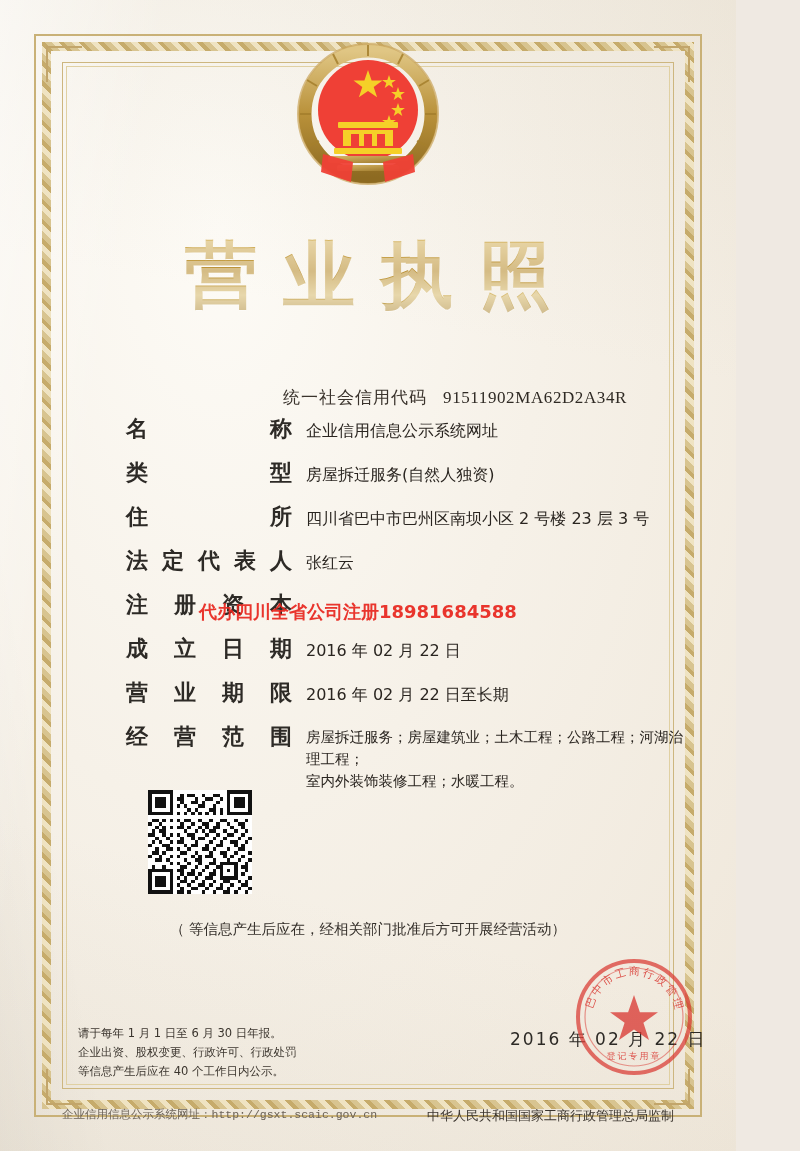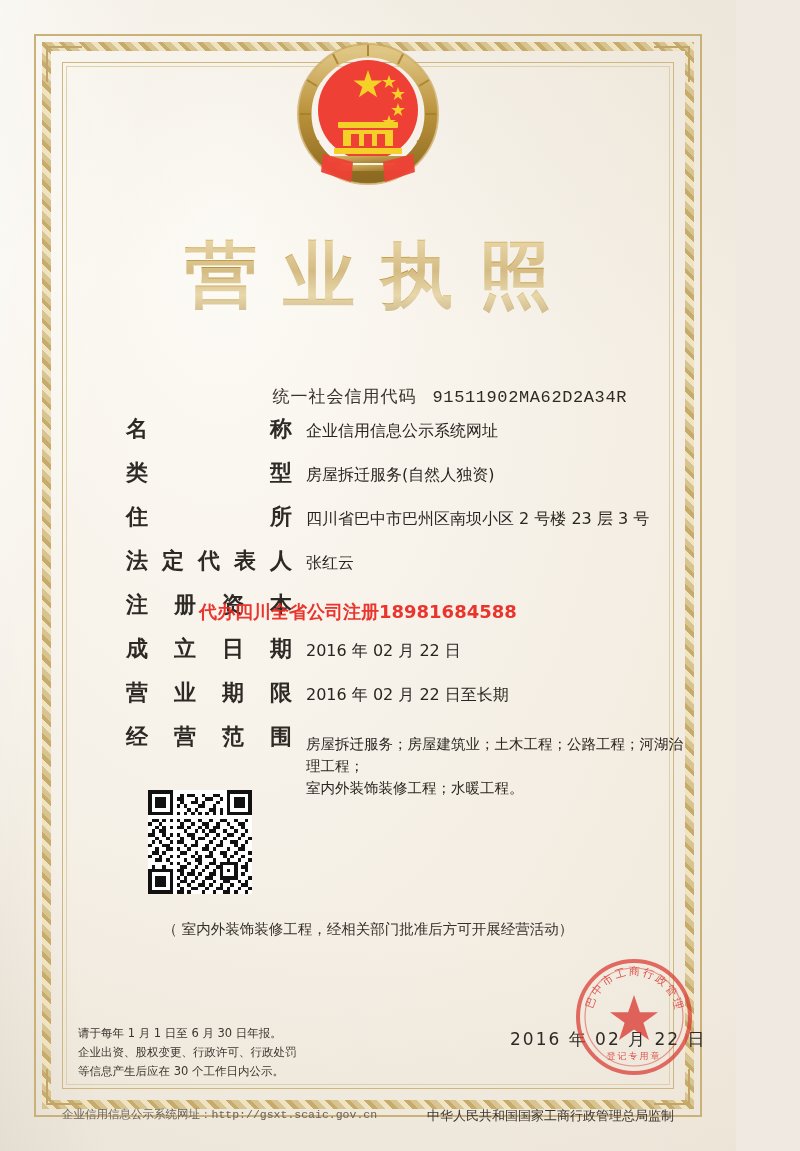--- a/index.html
+++ b/index.html
@@ -110,21 +110,21 @@
     align-items: baseline;
     gap: 16px;
     color: #3a332c;
   }
   .credit-label {
     font-family: "DejaVu Sans", "Liberation Sans", sans-serif;
     font-size: 17px;
     letter-spacing: 1px;
   }
   .credit-value {
-    font-family: Liberation Mono, monospace;
+    font-family: Liberation Serif, serif;
     font-size: 17px;
     letter-spacing: 0.6px;
     color: #2f2a24;
     margin-top: 20px;
   }
 
   
   .fields {
     position: absolute;
     top: 414px;
@@ -415,21 +415,21 @@
       <div class="field-value">2016 年 02 月 22 日至长期</div>
     </div>
 
     <div class="field-row">
       <div class="field-label">
         <span>经</span>
         <span>营</span>
         <span>范</span>
         <span>围</span>
       </div>
-      <div class="field-value multi" style="white-space: pre-line; margin-top: 7px;">房屋拆迁服务；房屋建筑业；土木工程；公路工程；河湖治理工程；
+      <div class="field-value multi" style="white-space: pre-line;">房屋拆迁服务；房屋建筑业；土木工程；公路工程；河湖治理工程；
 室内外装饰装修工程；水暖工程。</div>
     </div>
 
   </div>
 
   <div class="ad-overlay">代办四川全省公司注册18981684588</div>
 
   <div class="qr">
     <svg viewBox="0 0 29 29" width="104" height="104" shape-rendering="crispEdges" aria-hidden="true">
       <rect width="29" height="29" fill="#ffffff"></rect>
@@ -668,41 +668,41 @@
           <rect x="11" y="28" width="1" height="1"></rect>
         <rect x="15" y="28" width="1" height="1"></rect>
           <rect x="18" y="28" width="1" height="1"></rect>
         <rect x="21" y="28" width="2" height="1"></rect>
           <rect x="24" y="28" width="1" height="1"></rect>
         <rect x="27" y="28" width="1" height="1"></rect>
       </g>
     </svg>
   </div>
 
-  <div class="note-line">（ 室内外装饰装修工程，经相关部门批准后方可开展经营活动）</div>
+  <div class="note-line">（ 等信息产生后应在，经相关部门批准后方可开展经营活动）</div>
 
   <div class="issue-date">2016  年  02  月  22  日</div>
 
   <div class="seal">
     <svg viewBox="0 0 124 124" width="124" height="124" aria-hidden="true">
       <circle cx="62" cy="62" r="56" fill="none" stroke="#d8322c" stroke-width="4" opacity="0.85"></circle>
       <circle cx="62" cy="62" r="49" fill="none" stroke="#d8322c" stroke-width="1.2" opacity="0.6"></circle>
       <polygon points="62,40 67.9,57.2 86,57.2 71.4,67.8 77,85 62,74.5 47,85 52.6,67.8 38,57.2 56.1,57.2" fill="#d8322c" opacity="0.9"></polygon>
       <path id="sealArc" d="M 20 62 A 42 42 0 0 1 104 62" fill="none"></path>
       <text font-family="'DejaVu Sans','Liberation Sans',sans-serif" font-size="11" fill="#d8322c" letter-spacing="2.2">
         <textPath href="#sealArc" startOffset="6%">巴中市工商行政管理局</textPath>
       </text>
       <text x="62" y="104" text-anchor="middle" font-family="'DejaVu Sans','Liberation Sans',sans-serif" font-size="9" fill="#d8322c" letter-spacing="2">登记专用章</text>
     </svg>
   </div>
 
   <div class="notice">
     <div>请于每年 1 月 1 日至 6 月 30 日年报。</div>
     <div>企业出资、股权变更、行政许可、行政处罚</div>
-    <div>等信息产生后应在 30 个工作日内公示。</div>
+    <div>等信息产生后应在 40 个工作日内公示。</div>
   </div>
 
   <div class="footer-left">
     <span>企业信用信息公示系统网址：</span><span class="url">http://gsxt.scaic.gov.cn</span>
   </div>
   <div class="footer-right">中华人民共和国国家工商行政管理总局监制</div>
 
 </div>
 
 </body></html>

